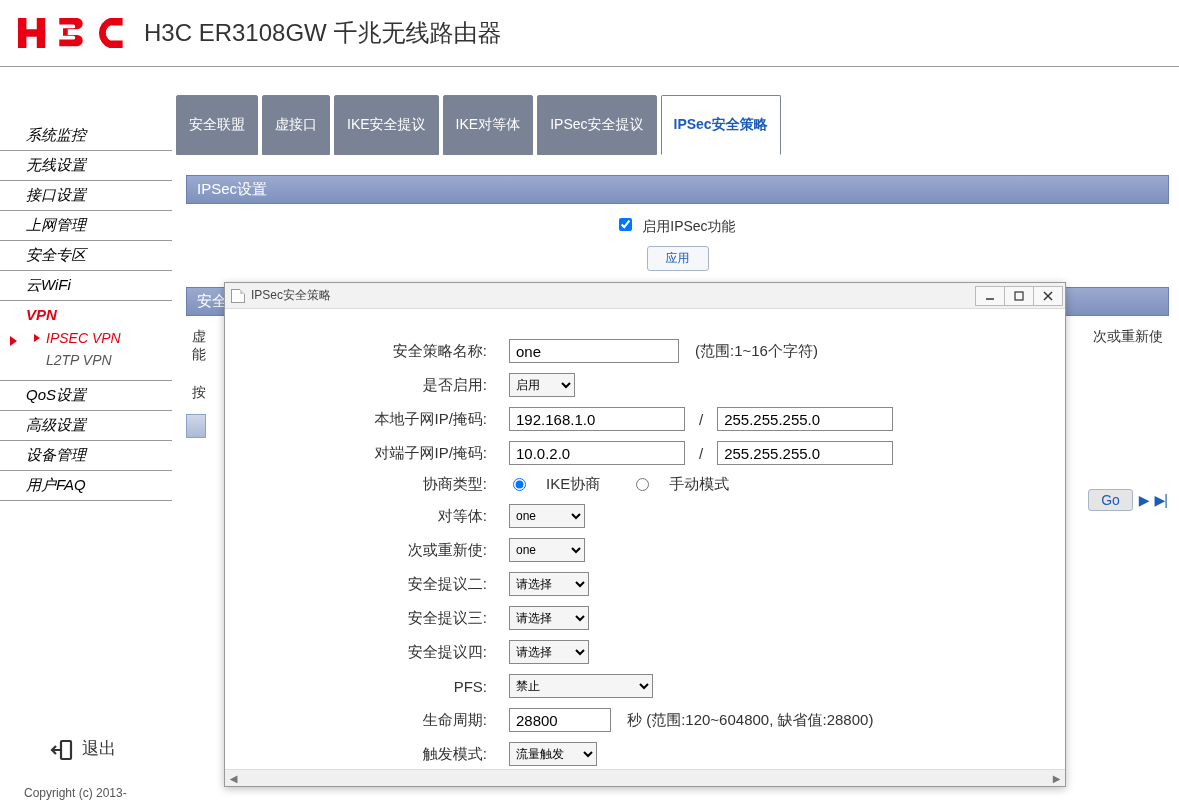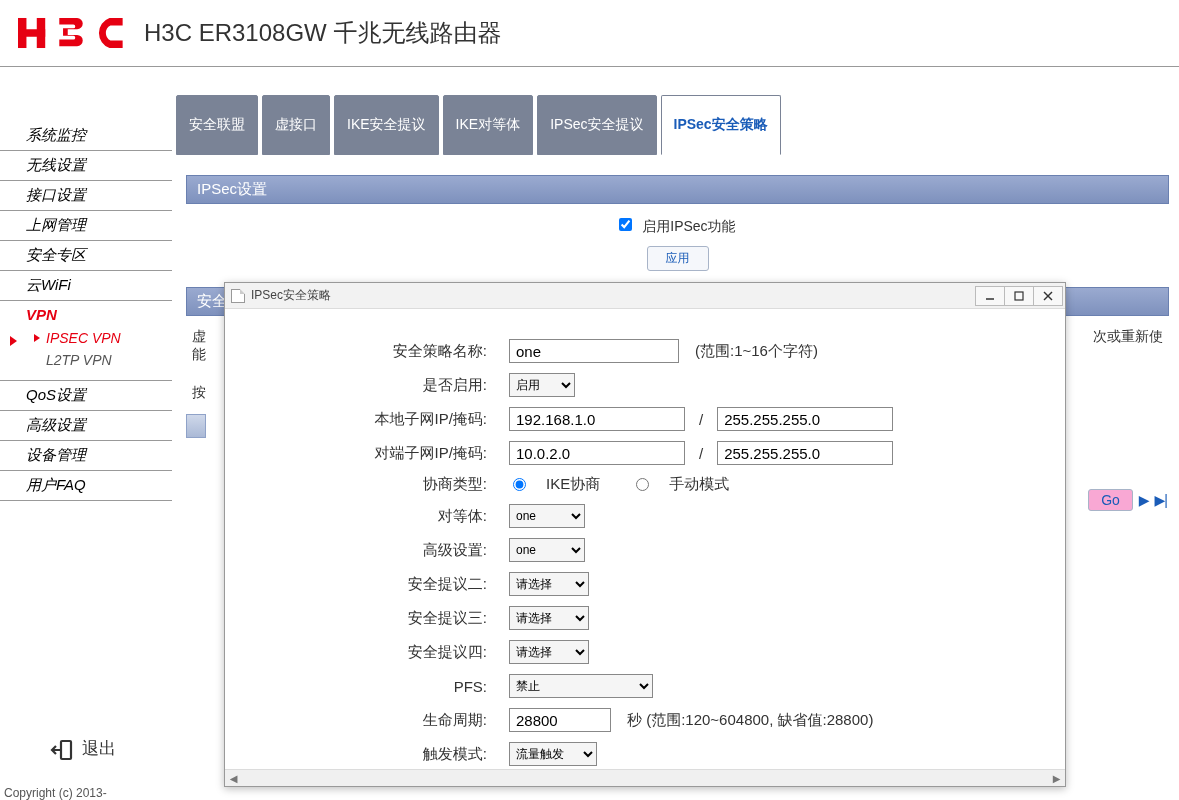--- a/index.html
+++ b/index.html
@@ -112,21 +112,21 @@
 }
 .logout .icon {
   display: inline-block;
   width: 24px;
   height: 22px;
   margin-right: 8px;
 }
 .copyright {
   position: absolute;
   bottom: 0;
-  left: 4px;
+  left: 24px;
   font-size: 12px;
   color: #555;
 }
 
 
 .main {
   flex: 1;
   padding: 24px 0 0 4px;
   position: relative;
 }
@@ -195,21 +195,21 @@
 
 .go-row {
   position: absolute;
   right: 12px;
   top: 418px;
   display: flex;
   align-items: center;
   gap: 6px;
 }
 .go-btn {
-  background: #f9a8d4;
+  background: #e5e5e5;
   border: 1px solid #a8b4c8;
   color: #1a5cb8;
   padding: 2px 12px;
   font-size: 14px;
   cursor: pointer;
   border-radius: 3px;
 }
 .nav-arrows {
   color: #1a5cb8;
   font-size: 14px;
@@ -477,21 +477,21 @@
       <input type="radio" name="nego" checked="" style="">
       <label>IKE协商</label>
       <input type="radio" name="nego" style="">
       <label>手动模式</label>
     </div>
     <div class="form-row">
       <div class="lbl">对等体:</div>
       <select style="width:76px"><option>one</option></select>
     </div>
     <div class="form-row">
-      <div class="lbl">高级设置:</div>
+      <div class="lbl">次或重新使:</div>
       <select style="width:76px"><option>one</option></select>
     </div>
     <div class="form-row">
       <div class="lbl">安全提议二:</div>
       <select style="width:80px"><option>请选择</option></select>
     </div>
     <div class="form-row">
       <div class="lbl">安全提议三:</div>
       <select style="width:80px"><option>请选择</option></select>
     </div>

